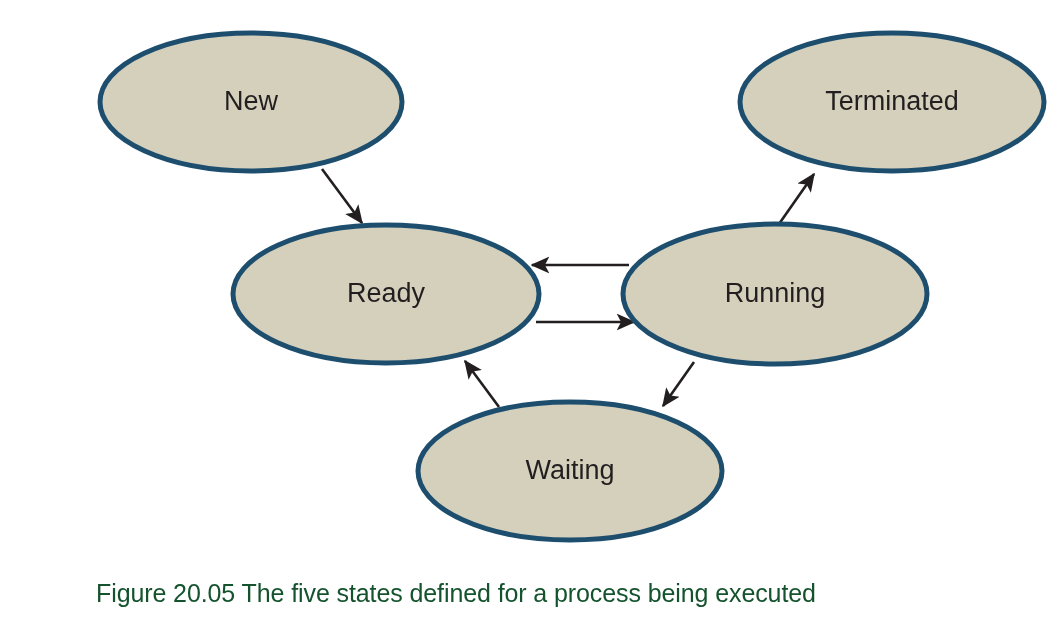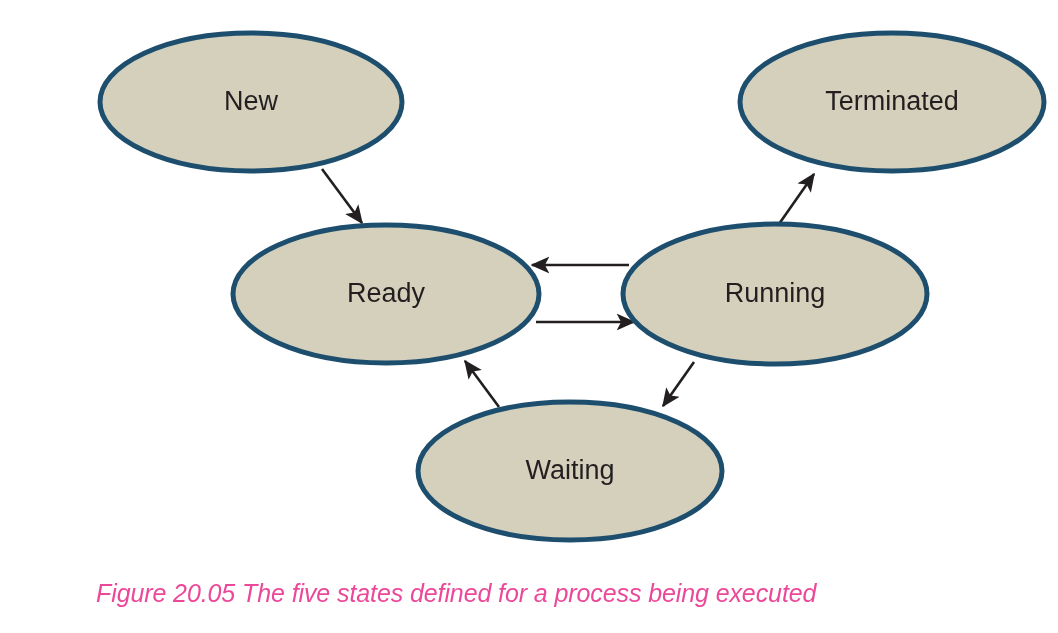--- a/index.html
+++ b/index.html
@@ -101,15 +101,15 @@
       <text class="state-label" x="747" y="295" fill="#231f20">Running</text>
     </g>
 
     <g>
       <ellipse class="ellipse-shape" cx="542" cy="471" rx="152" ry="69" fill="#D4D0BC" stroke="#1E4E6E" stroke-width="5"></ellipse>
       <text class="state-label" x="542" y="472" fill="#231f20">Waiting</text>
     </g>
 
   </svg>
 
-  <div id="figure-caption" style="color: #ec4899; font-style: italic;">Figure 20.05 The five states defined for a process being executed</div>
+  <div id="figure-caption" style="color: #14532d;">Figure 20.05 The five states defined for a process being executed</div>
 
 </div>
 
 </body></html>

